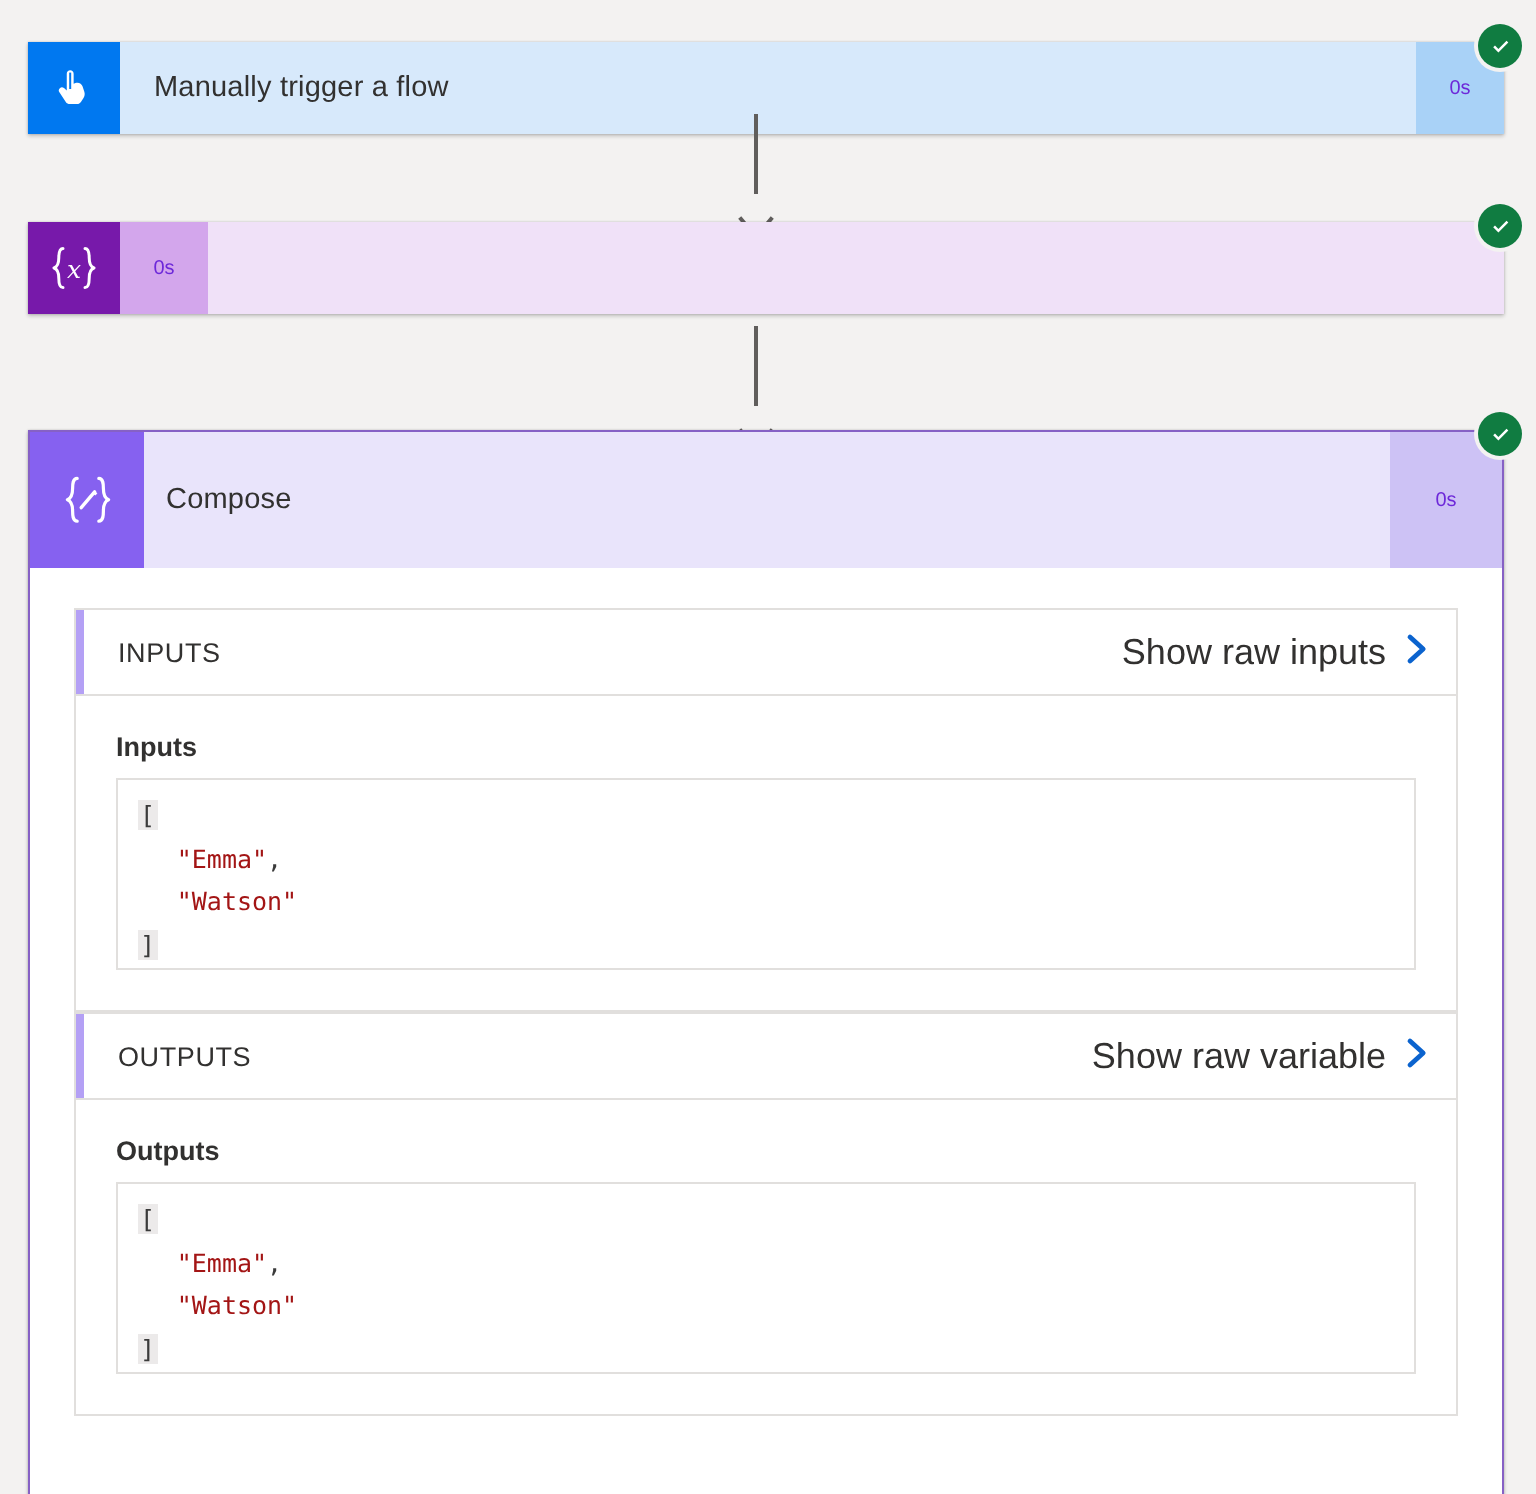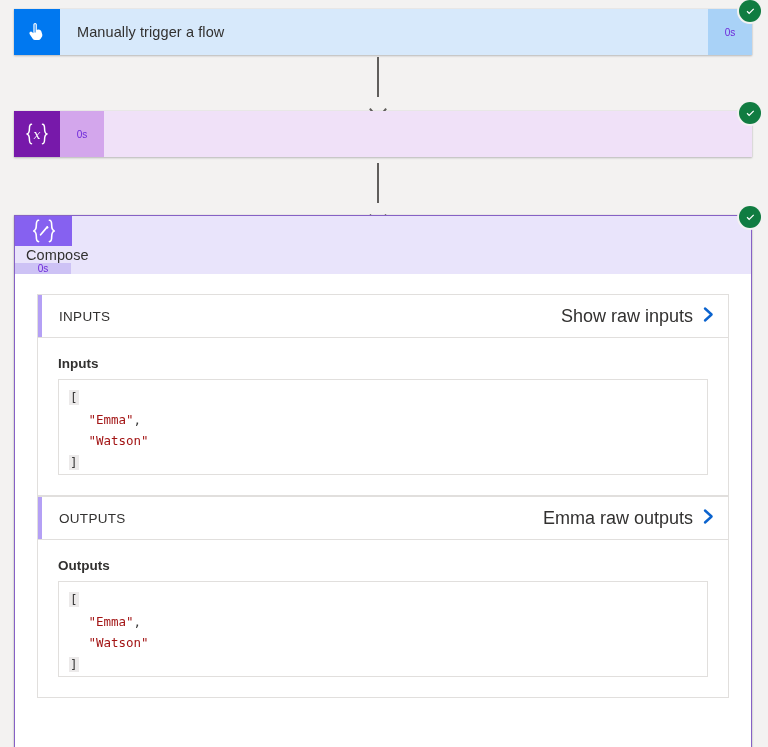--- a/index.html
+++ b/index.html
@@ -187,21 +187,21 @@
   .tok-string { color: #a31515; }
   .tok-comma  { color: #3b3b3b; }
 
   .ilvl { padding-left: 1.55em; }
 </style>
 </head>
 <body>
 
 <div class="canvas">
 
-  <div class="card trigger" style="left:14px; top:9px; width:738px;">
+  <div class="card trigger" style="left:14px; top:21px; width:738px;">
     <div class="card-header">
       <div class="card-icon">
         <svg width="24" height="24" viewBox="0 0 24 24" aria-hidden="true">
           <path fill="#ffffff" d="M10.1 3.1c.95 0 1.72.77 1.72 1.72v5.07l.92-.34c.3-.11.62-.17.94-.17 1.2 0 2.25.77 2.62 1.9l.86 2.6c.34 1.05.2 2.2-.4 3.12l-1.3 2.02c-.42.64-1.13 1.03-1.9 1.03H9.9c-.8 0-1.55-.4-2-1.07l-3.2-4.8a1.6 1.6 0 0 1 2.3-2.17l1.38 1.2V4.82c0-.95.77-1.72 1.72-1.72z"></path>
           <path fill="none" stroke="#0078f0" stroke-width="1" d="M10.1 4.3v8.2"></path>
         </svg>
       </div>
       <div class="card-title">Manually trigger a flow</div>
       <div class="card-duration">0s</div>
       <div class="status-badge" style="right:-9px; top:-9px;">
@@ -242,21 +242,21 @@
   <div class="connector" style="left:366px; top:163px; height:51px;">
     <div class="line" style="height:40px;"></div>
     <div class="head">
       <svg width="18" height="13" viewBox="0 0 18 13" aria-hidden="true">
         <path fill="none" stroke="#605e5c" stroke-width="2" stroke-linecap="square" d="M1.5 1.5 9 10.5 16.5 1.5"></path>
       </svg>
     </div>
   </div>
 
   <div class="card compose compose-card" style="left:14px; top:215px; width:738px; height:540px;">
-    <div class="card-header" style="height:58px;flex-direction:column;">
+    <div class="card-header" style="height:68px;">
       <div class="card-icon" style="width:57px;min-width:57px;">
         <svg width="34" height="30" viewBox="0 0 34 30" aria-hidden="true">
           <path fill="none" stroke="#ffffff" stroke-width="1.6" stroke-linecap="round" stroke-linejoin="round" d="M11.6 4.2C9.3 4.2 9.3 7.2 9.3 9.3c0 2.1-.7 4.9-2.6 5.6 1.9.7 2.6 3.5 2.6 5.6 0 2.1 0 5.1 2.3 5.1"></path>
           <path fill="none" stroke="#ffffff" stroke-width="1.6" stroke-linecap="round" stroke-linejoin="round" d="M22.4 4.2c2.3 0 2.3 3 2.3 5.1 0 2.1.7 4.9 2.6 5.6-1.9.7-2.6 3.5-2.6 5.6 0 2.1 0 5.1-2.3 5.1"></path>
           <path fill="none" stroke="#ffffff" stroke-width="1.7" stroke-linecap="round" d="M13.6 18.8 20.3 10.9"></path>
           <path fill="#ffffff" d="M20.1 10.3l1.6 1.3-1 1.2-1.6-1.3z"></path>
         </svg>
       </div>
       <div class="card-title" style="padding-left:11px;">Compose</div>
       <div class="card-duration" style="width:56px;min-width:56px;">0s</div>
@@ -286,21 +286,21 @@
           <div class="field-label">Inputs</div>
           <div class="code-box" style="height:96px;"><div><span class="tok-punct">[</span></div><div class="ilvl"><span class="tok-string">"Emma"</span><span class="tok-comma">,</span></div><div class="ilvl"><span class="tok-string">"Watson"</span></div><div><span class="tok-punct">]</span></div></div>
         </div>
       </div>
 
       <div class="section">
         <div class="section-head">
           <div class="section-accent"></div>
           <div class="section-label">OUTPUTS</div>
           <div class="raw-link">
-            <span>Emma raw outputs</span>
+            <span>Show raw variable</span>
             <span class="chev">
               <svg width="13" height="17" viewBox="0 0 13 17" aria-hidden="true">
                 <path fill="none" stroke="#0b63ce" stroke-width="2.4" stroke-linecap="round" stroke-linejoin="round" d="M3 2.5 9.6 8.5 3 14.5"></path>
               </svg>
             </span>
           </div>
         </div>
         <div class="section-body">
           <div class="field-label">Outputs</div>
           <div class="code-box" style="height:96px;"><div><span class="tok-punct">[</span></div><div class="ilvl"><span class="tok-string">"Emma"</span><span class="tok-comma">,</span></div><div class="ilvl"><span class="tok-string">"Watson"</span></div><div><span class="tok-punct">]</span></div></div>

